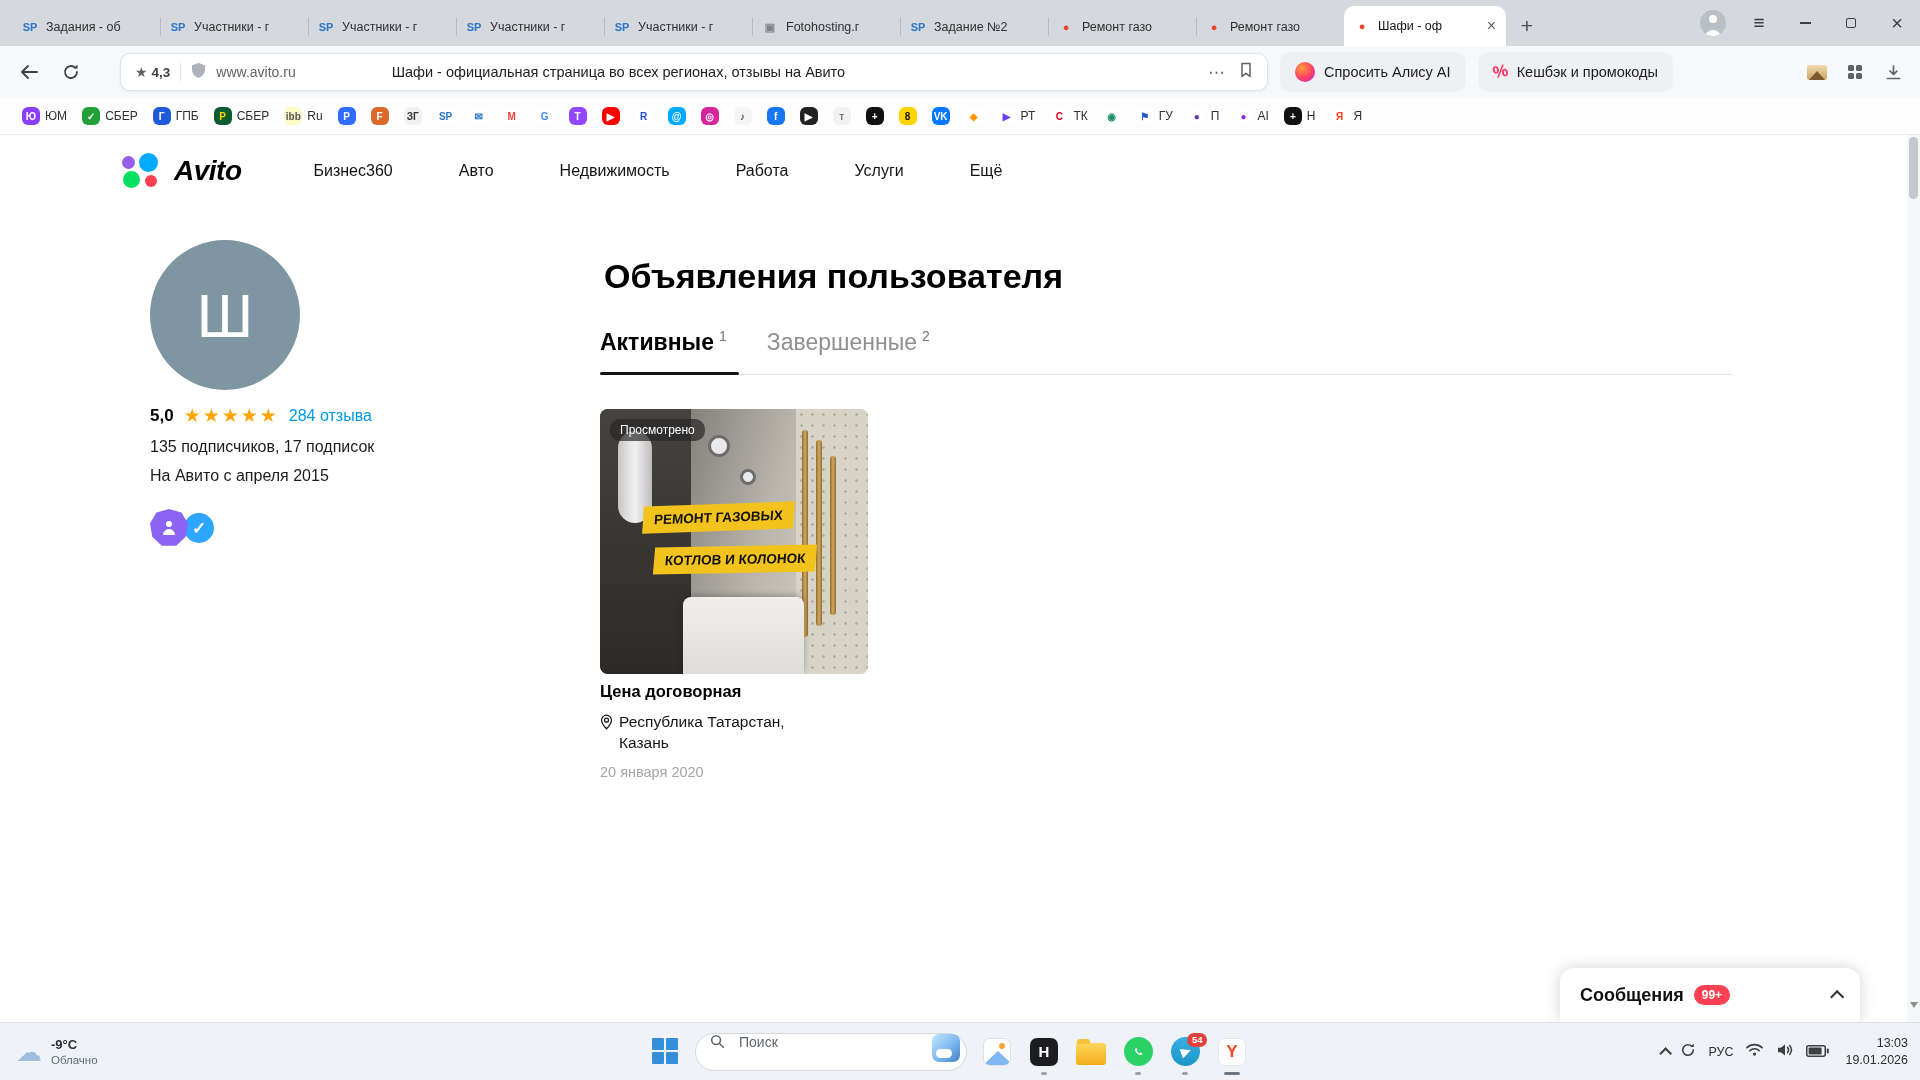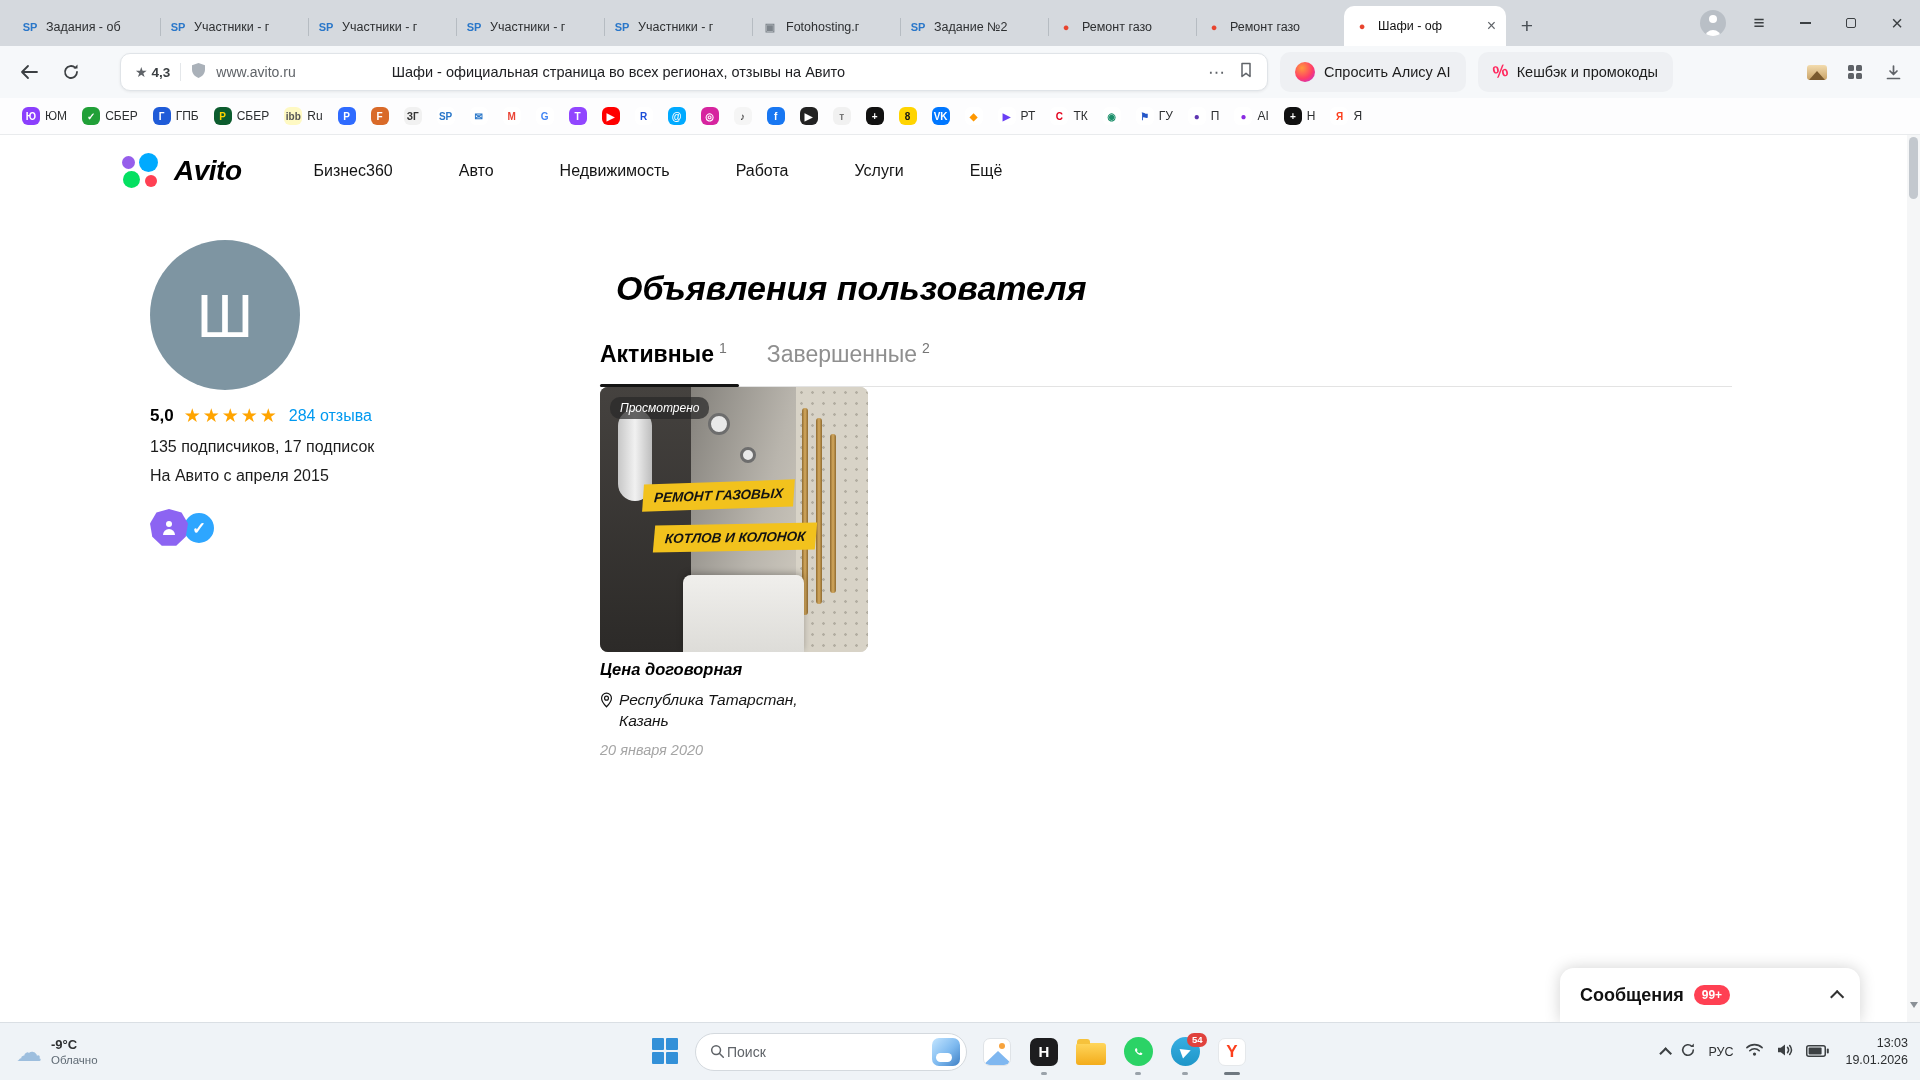--- a/index.html
+++ b/index.html
@@ -98,29 +98,29 @@
     clip-path:polygon(50% 0,83% 9%,100% 38%,94% 73%,69% 97%,31% 97%,6% 73%,0 38%,17% 9%); }
   .ppl { position:relative; width:18px; height:14px; }
   .ppl::before { content:""; position:absolute; top:0; left:6px; width:6px; height:6px; border-radius:50%; background:#fff; }
   .ppl::after { content:""; position:absolute; bottom:0; left:3px; width:12px; height:6px; border-radius:6px 6px 0 0; background:#fff; }
   .badge-check { width:36px; height:36px; border-radius:50%; background:#2ea6ff; color:#fff; display:flex;
     align-items:center; justify-content:center; font-size:17px; font-weight:bold; margin-left:-7px; border:3px solid #fff; }
   .subscribe { margin-top:30px; width:378px; height:56px; border-radius:14px; background:#f2f1f0;
     display:flex; align-items:center; justify-content:center; font-size:17px; color:#000; cursor:pointer; }
 
   .listings { position:absolute; left:600px; top:118px; right:188px; }
-  .l-heading { font-size:34px; font-weight:bold; color:#000; margin:16px;font-style:italic; }
+  .l-heading { font-size:34px; font-weight:bold; color:#000; margin:4px; }
   .ltabs { display:flex; gap:40px; margin-top:32px; align-items:baseline; border-bottom:1px solid #e3e3e3; }
   .ltab { font-size:23px; padding-bottom:18px; position:relative; cursor:pointer; }
   .ltab .tl { font-weight:bold; color:#000; }
   .ltab.inactive .tl { font-weight:normal; color:#8f8f8f; }
   .ltab sup { font-size:14px; color:#757575; margin-left:5px; }
   .ltab.active::after { content:""; position:absolute; left:0; right:-12px; bottom:-1px; height:3px; background:#141414; border-radius:2px; }
 
-  .card { width:268px;font-style:italic; }
+  .card { margin-top:34px; width:268px; }
   .card-img { width:268px; height:265px; border-radius:8px; overflow:hidden; position:relative;
     background:linear-gradient(105deg,#56524d 0%,#8d8a84 32%,#b9b5ad 58%,#d2cdc2 80%,#dcd8ce 100%); cursor:pointer; }
   .im-dark { position:absolute; left:0; top:0; width:34%; height:100%; background:linear-gradient(#45423f,#2c2a28); }
   .im-cyl { position:absolute; left:18px; top:22px; width:34px; height:92px; border-radius:17px;
     background:linear-gradient(90deg,#c7c7c7,#f1f1f1 50%,#bdbdbd); }
   .im-peg { position:absolute; right:0; top:0; width:27%; height:100%; background-color:#d8d3c7;
     background-image:radial-gradient(#b2ad a1 1px, transparent 1.4px);
     background-image:radial-gradient(#b2ada1 1.2px, transparent 1.5px); background-size:11px 11px; }
   .im-pipe { position:absolute; width:6px; top:12%; height:70%; border-radius:3px;
     background:linear-gradient(90deg,#8f6a2f,#d4a95e 50%,#8f6a2f); }
@@ -158,21 +158,21 @@
   
   .taskbar { position:absolute; left:0; right:0; bottom:0; height:58px; background:#eff3f7; border-top:1px solid #dadfe4; }
   .tb-weather { position:absolute; left:16px; top:0; height:100%; display:flex; align-items:center; gap:9px; }
   .tb-cloud { font-size:26px; color:#9dbede; line-height:1; }
   .tb-wtxt .t1 { font-size:13px; font-weight:bold; color:#2d2f31; }
   .tb-wtxt .t2 { font-size:11.5px; color:#5f6a74; margin-top:2px; }
   .tb-center { position:absolute; left:648px; top:0; height:100%; display:flex; align-items:center; gap:13px; }
   .winlogo { width:27px; height:27px; display:grid; grid-template-columns:12px 12px; grid-template-rows:12px 12px; gap:2px; }
   .winlogo span { background:#3390d8; border-radius:1px; }
   .tb-search { width:272px; height:38px; background:#fff; border:1px solid #d4d9de; border-radius:19px;
-    display:flex; align-items:center; gap:2px; padding:0 6px 0 14px; }
+    display:flex; align-items:flex-start; gap:14px; padding:0 6px 0 14px; }
   .tb-search .ph { font-size:14px; color:#5f6368; }
   .search-img { margin-left:auto; width:28px; height:28px; border-radius:7px;
     background:linear-gradient(135deg,#c3e5ff 0%,#7db9ef 55%,#3f7fc4 100%); position:relative; overflow:hidden; }
   .search-img::before { content:""; position:absolute; bottom:4px; left:4px; width:16px; height:9px; border-radius:8px; background:#fff; }
   .tb-ico { width:34px; height:34px; display:flex; align-items:center; justify-content:center; position:relative; }
   .tb-ico.running::after { content:""; position:absolute; bottom:-6px; left:50%; transform:translateX(-50%);
     width:6px; height:3px; border-radius:2px; background:#9aa2aa; }
   .tb-ico.active-app::after { content:""; position:absolute; bottom:-6px; left:50%; transform:translateX(-50%);
     width:16px; height:3px; border-radius:2px; background:#6f7competent; background:#6f7880; }
   .ico-photos { width:28px; height:28px; border-radius:7px; background:#fff; border:1px solid #dfe3e7; position:relative; overflow:hidden; }

